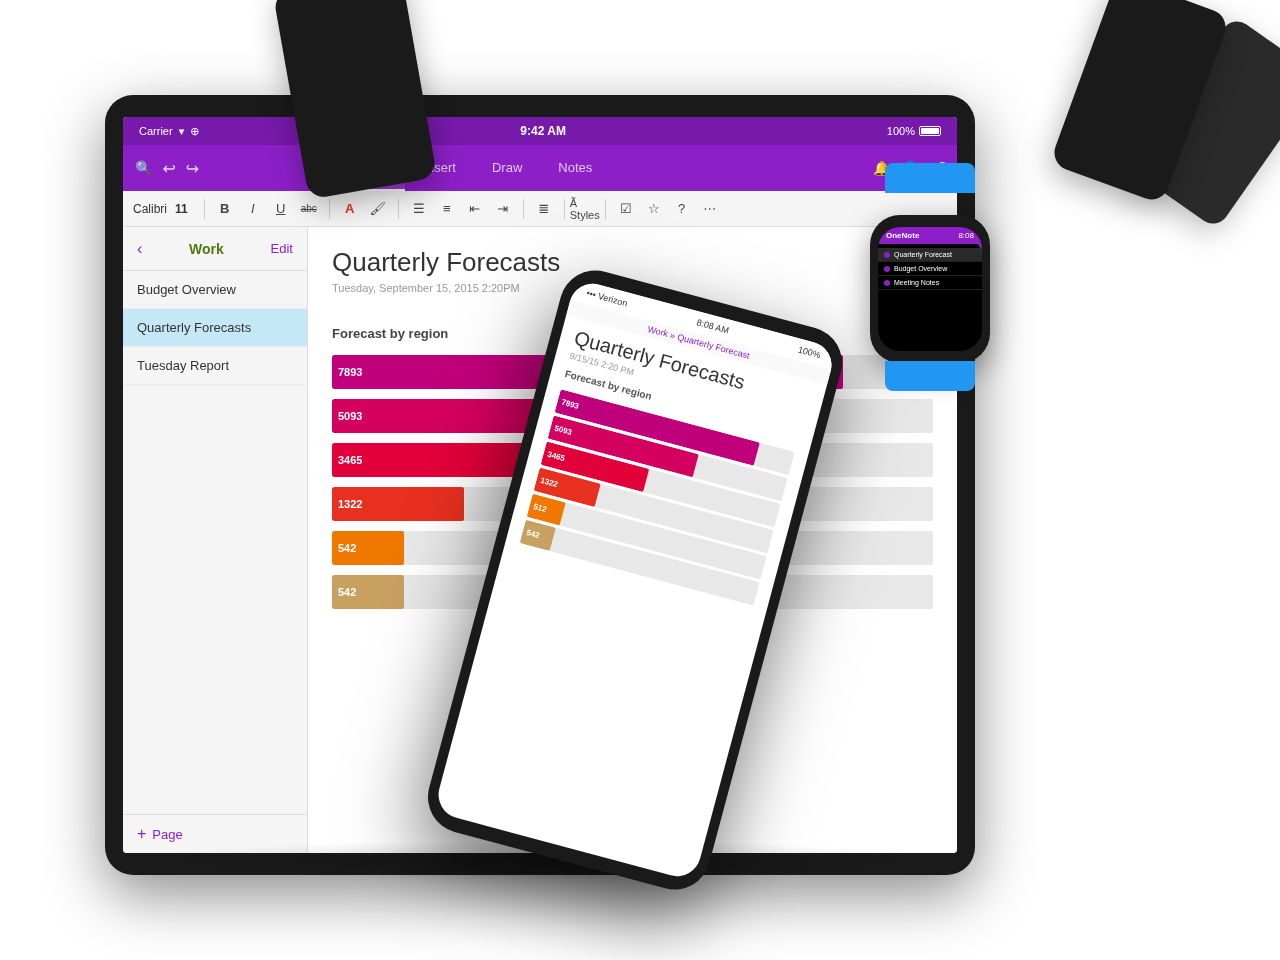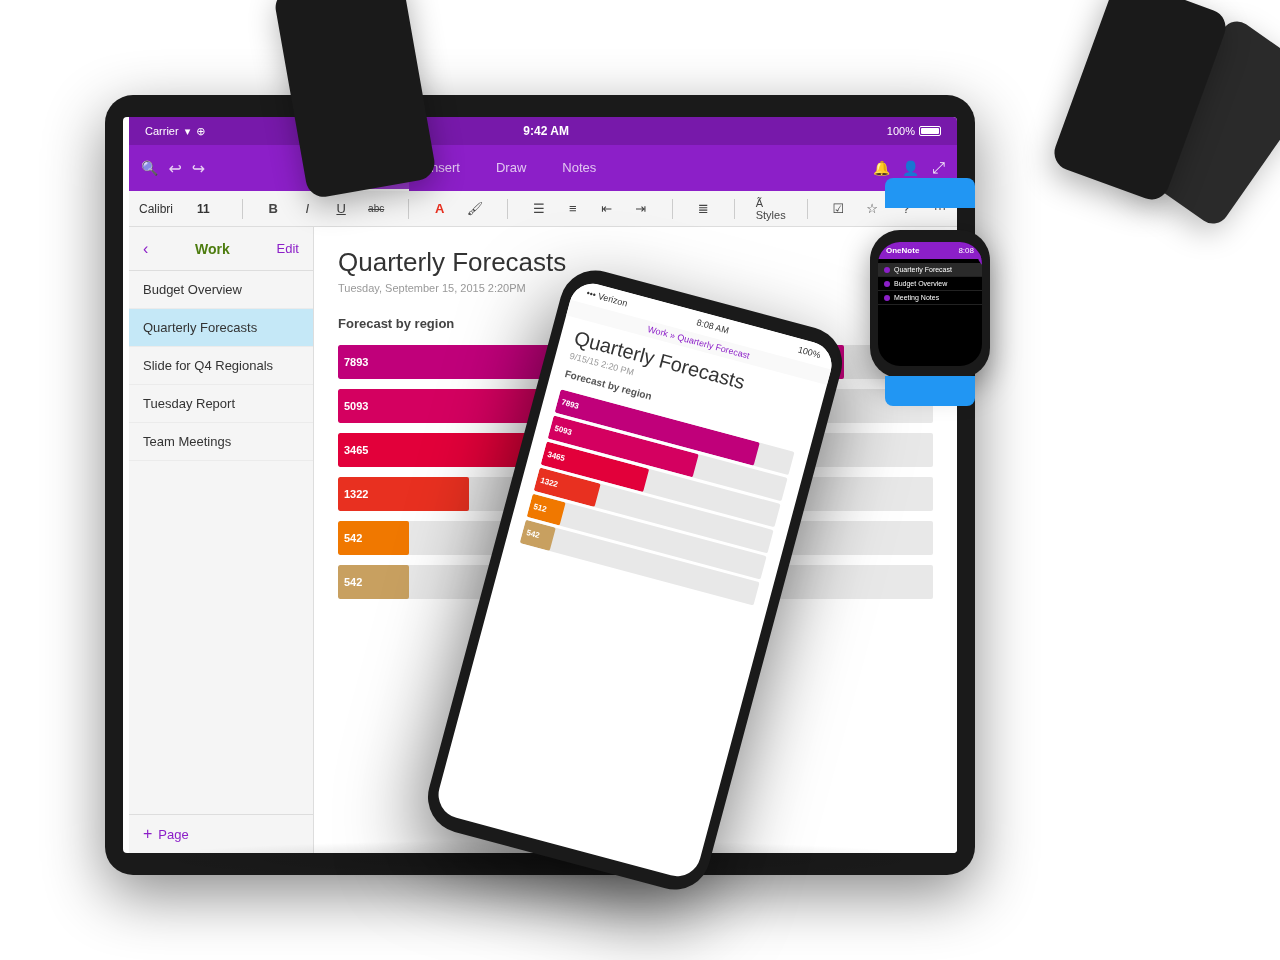--- a/index.html
+++ b/index.html
@@ -26,21 +26,20 @@
     .tablet-screen {
       position: absolute;
       top: 22px; left: 18px;
       width: 834px;
       height: 736px;
       background: #fff;
       border-radius: 4px;
       overflow: hidden;
       display: flex;
       flex-direction: column;
-      padding-left: 6px;
     }
     
     .status-bar {
       background: #7719aa;
       color: #fff;
       display: flex;
       align-items: center;
       justify-content: space-between;
       padding: 0 16px;
       height: 28px;
@@ -79,21 +78,21 @@
     }
     .toolbar-right { display: flex; align-items: center; gap: 12px; margin-left: auto; }
     
     .format-bar {
       background: #f5f5f5;
       border-bottom: 1px solid #ddd;
       display: flex;
       align-items: center;
       padding: 0 10px;
       height: 36px;
-      gap: 20px;
+      gap: 4px;
       flex-shrink: 0;
     }
     .fmt-font { font-size: 12px; color: #333; margin-right: 4px; }
     .fmt-size { font-size: 12px; color: #333; margin-right: 8px; }
     .fmt-btn {
       width: 24px; height: 24px;
       display: flex; align-items: center; justify-content: center;
       border-radius: 3px;
       font-size: 13px;
       color: #444;
@@ -157,21 +156,21 @@
     }
     .note-title {
       font-size: 26px;
       font-weight: 400;
       color: #333;
       margin-bottom: 4px;
     }
     .note-meta {
       font-size: 11px;
       color: #999;
-      margin-bottom: 22px;
+      margin-bottom: 32px;
     }
     .chart-title {
       font-size: 13px;
       font-weight: 600;
       color: #444;
       margin-bottom: 14px;
     }
     .bar-row {
       display: flex;
       align-items: center;
@@ -283,21 +282,21 @@
       position: absolute;
       left: 4px;
       top: 50%;
       transform: translateY(-50%);
     }
 
     
     .watch {
       position: absolute;
       left: 850px;
-      top: 200px;
+      top: 185px;
       width: 160px;
       height: 190px;
       z-index: 12;
       text-decoration: underline;
     }
     .watch-body {
       width: 120px;
       height: 148px;
       background: #1a1a1a;
       border-radius: 30px;
@@ -510,23 +509,21 @@
 
       <div class="sidebar">
         <div class="sidebar-header">
           <span class="sidebar-back">‹</span>
           <span class="sidebar-title">Work</span>
           <span class="sidebar-edit">Edit</span>
         </div>
         <div class="sidebar-items">
           <div class="sidebar-item">Budget Overview</div>
           <div class="sidebar-item active">Quarterly Forecasts</div>
-          <div class="sidebar-item">Slide for Q4 Regionals</div>
           <div class="sidebar-item">Tuesday Report</div>
-          <div class="sidebar-item">Team Meetings</div>
         </div>
         <div class="sidebar-footer">
           <span class="icon-plus"></span>
           <span>Page</span>
         </div>
       </div>
 
       <div class="note-content">
         <div class="note-title">Quarterly Forecasts</div>
         <div class="note-meta">Tuesday, September 15, 2015   2:20PM</div>

